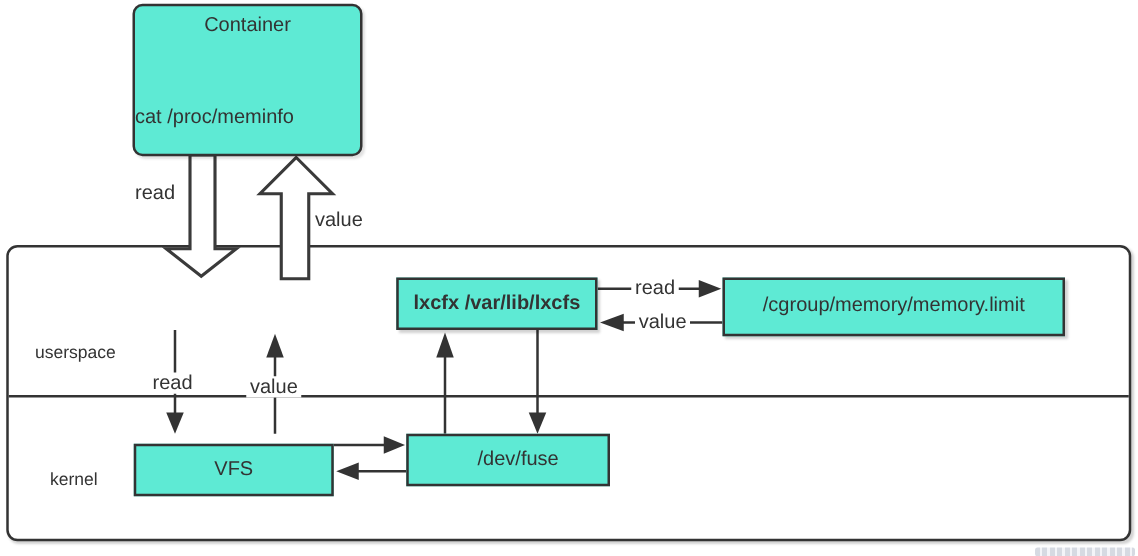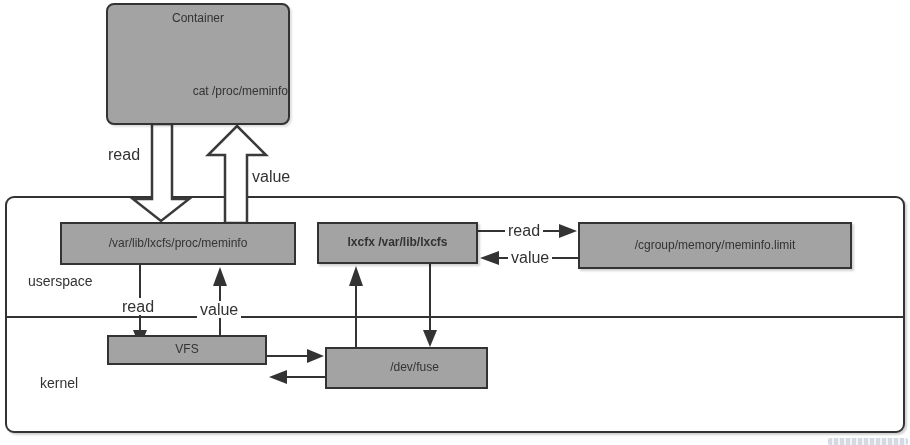--- a/index.html
+++ b/index.html
@@ -47,25 +47,25 @@
   }
   .wire { stroke: #333333; stroke-width: 2; fill: none; }
   .head { fill: #333333; stroke: none; }
   .blockarrow { fill: #ffffff; stroke: #3a3a3a; stroke-width: 2.5; stroke-linejoin: miter; }
 
   
   .box {
     position: absolute;
     box-sizing: border-box;
     border: 2px solid #333333;
-    background: #a3a3a3;
+    background: #5eead4;
     display: flex;
     align-items: center;
     justify-content: center;
-    font-size: 12px;
+    font-size: 16px;
     line-height: 1.15;
     z-index: 3;
     white-space: nowrap;
   }
   .box.shadow { box-shadow: 2px 2px 2px rgba(0,0,0,0.18); align-items: center; }
 
   .container-box {
     left: 106px; top: 3px;
     width: 184px; height: 122px;
     border-radius: 8px;
@@ -74,27 +74,27 @@
   .container-box .title {
     position: absolute;
     top: 7px; left: 0;
     width: 100%;
     text-align: center;
   }
   .container-box .command {
     position: absolute;
     top: 80px; left: 0;
     width: 100%;
-    text-align: right;
+    text-align: left;
   }
 
   .meminfo-box { left: 60px;  top: 222px; width: 236px; height: 43px; }
   .lxcfs-box   { left: 317px; top: 222px; width: 161px; height: 42px; font-weight: bold; }
   .cgroup-box  { left: 578px; top: 222px; width: 274px; height: 47px; }
-  .vfs-box     { left: 107px; top: 335px; width: 160px; height: 30px; }
+  .vfs-box     { left: 107px; top: 355px; width: 160px; height: 42px; }
   .fuse-box    { left: 325px; top: 347px; width: 163px; height: 42px; padding-left: 16px; }
 
   
   .lbl {
     position: absolute;
     font-size: 16px;
     line-height: 17px;
     z-index: 4;
     white-space: nowrap;
   }
@@ -181,30 +181,27 @@
       <line class="wire" x1="578" y1="258" x2="498" y2="258"></line>
       <path class="head" d="M499,251 L499,265 L480,258 Z"></path>
     </g>
   </svg>
 
   <div class="box container-box">
     <span class="title">Container</span>
     <span class="command">cat /proc/meminfo</span>
   </div>
 
-  <div class="box meminfo-box">
-    <span>/var/lib/lxcfs/proc/meminfo</span>
-  </div>
 
   <div class="box lxcfs-box shadow">
     <span>lxcfx /var/lib/lxcfs</span>
   </div>
 
   <div class="box cgroup-box shadow">
-    <span>/cgroup/memory/meminfo.limit</span>
+    <span>/cgroup/memory/memory.limit</span>
   </div>
 
   <div class="box vfs-box">
     <span>VFS</span>
   </div>
 
   <div class="box fuse-box">
     <span>/dev/fuse</span>
   </div>
 

